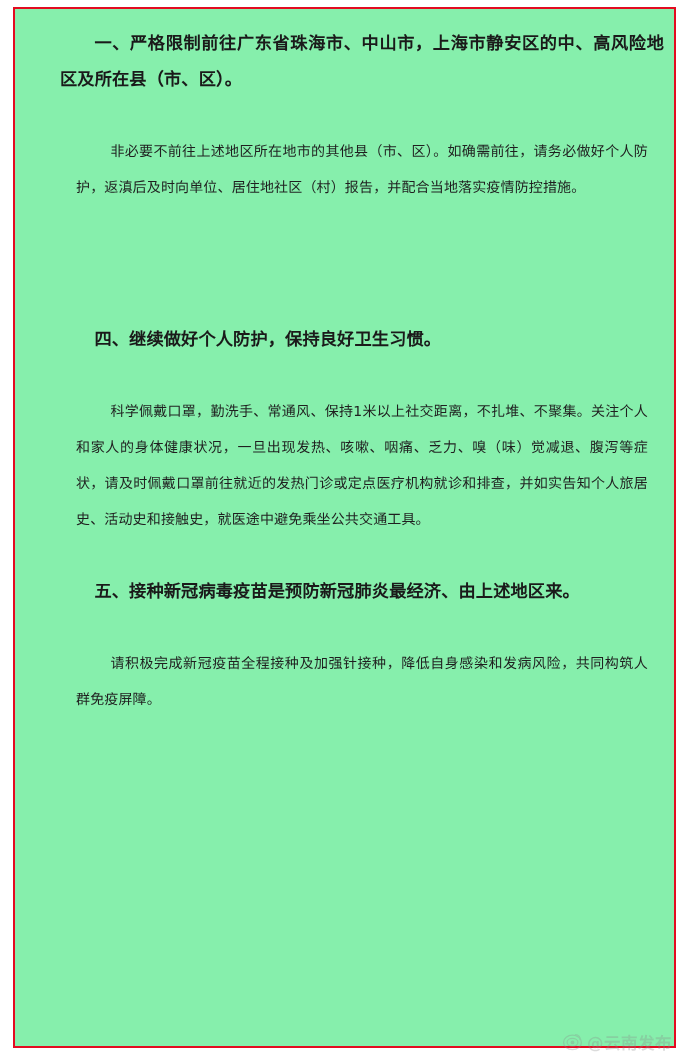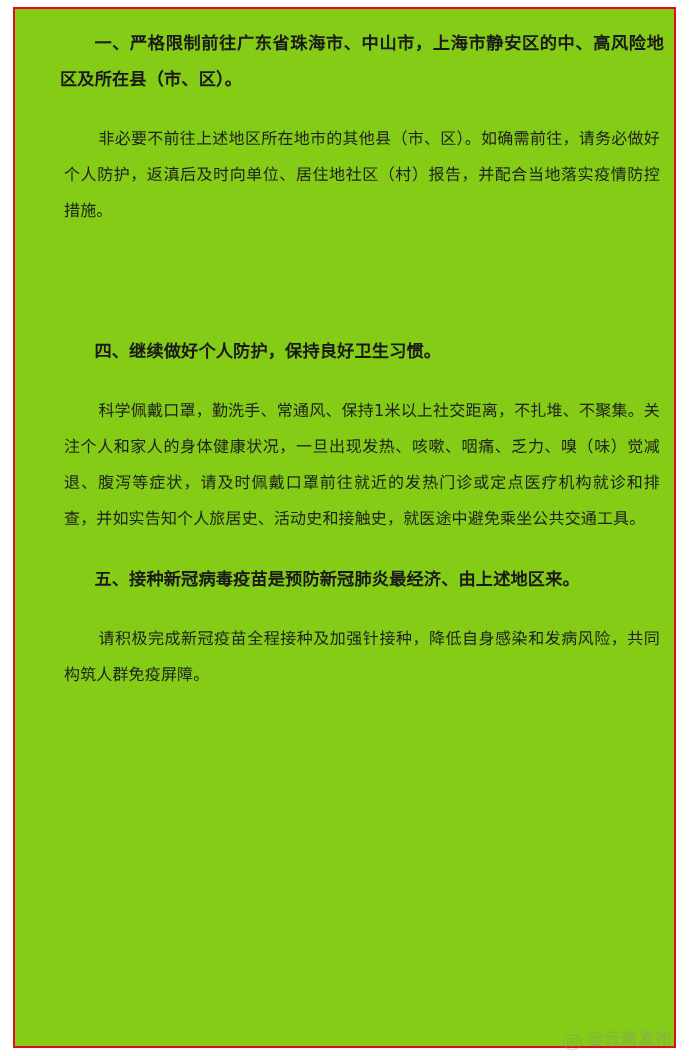--- a/index.html
+++ b/index.html
@@ -23,62 +23,62 @@
     background: #ffffff;
   }
   #notice-border {
     position: absolute;
     left: 13px;
     top: 7px;
     width: 663px;
     height: 1041px;
     border: 2px solid #e30b20;
     box-sizing: border-box;
-    background: #84cc16;
+    background: #86efac;
   }
   #content {
     position: absolute;
     left: 45px;
     top: 16px;
     width: 604px;
   }
   .heading {
     font-weight: bold;
     font-size: 17.2px;
     line-height: 36px;
     color: #1a1a1a;
     text-indent: 34.4px;
     text-align: justify;
     text-justify: inter-character;
     letter-spacing: 0.15px;
     margin: 0;
   }
   .body-text {
     font-weight: normal;
-    font-size: 16px;
+    font-size: 14px;
     line-height: 36px;
     color: #1f1f1f;
     text-indent: 34.4px;
     text-align: justify;
     text-justify: inter-character;
     letter-spacing: 0.15px;
-    margin: 4px;
+    margin: 16px;
   }
   .gap-after-heading {
     height: 20px;
   }
   .gap-after-body {
     height: 20px;
   }
   #watermark {
     position: absolute;
     right: 18px;
     bottom: 4px;
     display: flex;
-    align-items: flex-start;
+    align-items: flex-end;
     gap: 4px;
     opacity: 0.30;
     pointer-events: none;
   }
   #watermark .wm-logo {
     width: 21px;
     height: 21px;
     flex: 0 0 auto;
     display: block;
   }

